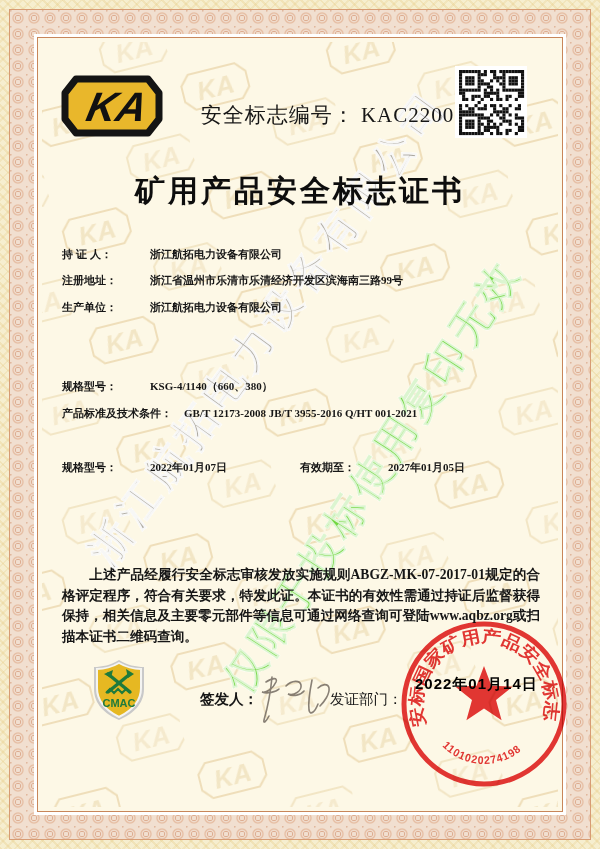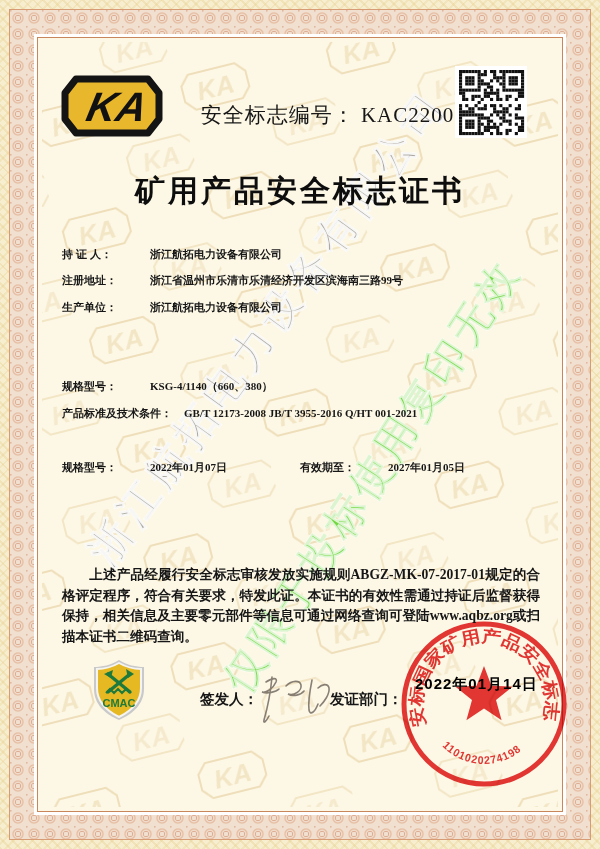--- a/index.html
+++ b/index.html
@@ -45,21 +45,21 @@
   .wm-company{left:-52px;top:299px;width:640px;font-size:42px;letter-spacing:6px;
       color:var(--wm_gray,rgba(150,146,140,.78));transform:rotate(-54deg);
       -webkit-text-stroke:1px rgba(255,255,255,.9);}
   .wm-notice{left:92px;top:448px;width:560px;font-size:42px;letter-spacing:4px;
       color:var(--wm_green,rgba(108,214,58,.95));transform:rotate(-57deg);
       -webkit-text-stroke:1px rgba(255,255,255,.75);}
 
   
   .shield{position:absolute;left:92px;top:659px;width:54px;height:62px;}
   .signer{position:absolute;left:200px;top:690px;font-size:14.5px;font-weight:bold;font-family:"Liberation Sans",sans-serif;}
-  .issuer{position:absolute;left:330px;top:690px;font-size:14.5px;font-weight:bold;font-family:"Liberation Sans",sans-serif;}
+  .issuer{position:absolute;left:330px;top:690px;font-size:14.5px;font-weight:normal;font-family:"Liberation Sans",sans-serif;}
   .signature{position:absolute;left:252px;top:668px;width:92px;height:60px;opacity:.8;}
   .seal{position:absolute;left:398px;top:618px;width:172px;height:172px;opacity:.9;mix-blend-mode:multiply;}
   .sealdate{position:absolute;left:415px;top:675px;font-size:15px;font-weight:bold;font-family:Liberation Sans, sans-serif;color:#000;letter-spacing:1px;z-index:6;}
 </style>
 </head>
 <body>
 
 <div class="page">
   <div class="band"></div>
   <div class="content"></div>

